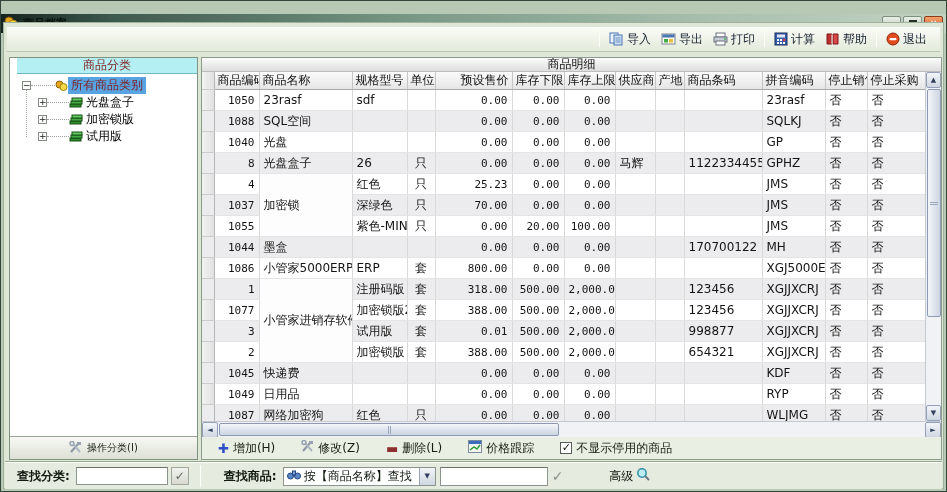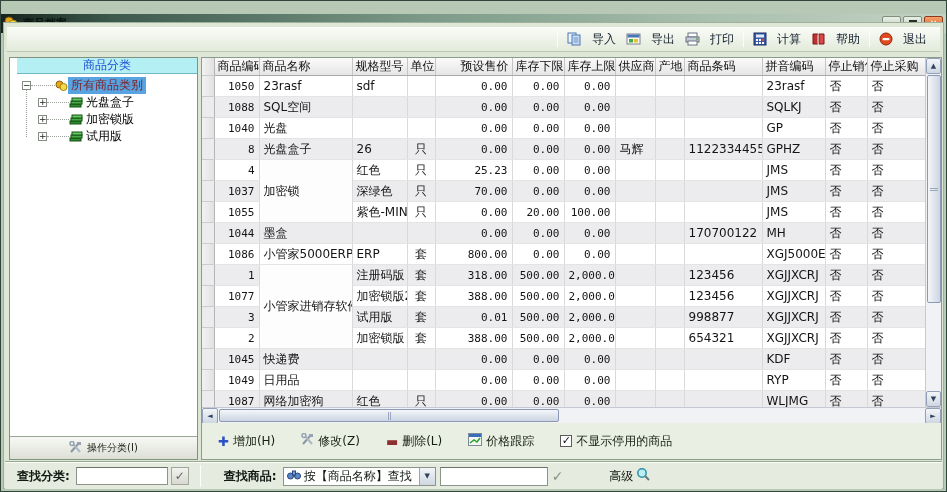--- a/index.html
+++ b/index.html
@@ -22,30 +22,30 @@
   .maxbox { display:inline-block; width:8px; height:7px; border:1px solid #243024; border-top:2px solid #243024; margin-top:3px; }
 
   
   .client { position:absolute; top:21px; left:2px; right:2px; bottom:2px;
     background:#dee7d6; border:1px solid #9fb19c; }
 
   
   .toolbar { position:absolute; top:26px; left:6px; right:6px; height:25px;
     background:linear-gradient(#fafcf7,#e3eadb); border-bottom:1px solid #b9c6b2;
     display:flex; justify-content:flex-end; align-items:center; padding:0 8px; }
-  .tb-item { display:flex; align-items:center; gap:10px; font-size:12px; color:#15202e;
+  .tb-item { display:flex; align-items:center; gap:3px; font-size:12px; color:#15202e;
     padding:2px 5px; white-space:nowrap; cursor:default; }
   .tb-sep { width:1px; height:16px; background:#aab8a6; border-right:1px solid #fbfdf9; margin:0 4px; }
   .tb-item svg { display:block; }
 
   
   .left-panel { position:absolute; top:56px; left:8px; width:189px; height:403px;
     display:flex; flex-direction:column; border:1px solid #7f9480; background:#fff; }
   .cat-header { height:16px; background:#b4eff3; border-bottom:1px solid #6fb9c4;
-    font-size:12px; text-align:center; line-height:15px; color:#1d4ed8;margin-left:7px; }
+    font-size:12px; text-align:center; line-height:15px; color:#7f1d1d;margin-left:7px; }
   .tree { flex:1; background:#fff; position:relative; padding-top:3px; font-size:12px; overflow:hidden; }
   .tree-vline { position:absolute; left:16px; top:12px; height:51px; border-left:1px dotted #9aa29a; }
   .tree-row { display:flex; align-items:center; height:17px; position:relative; }
   .tree-row.root { padding-left:12px; }
   .tree-row.child { padding-left:28px; }
   .expander { width:9px; height:9px; border:1px solid #848c84; background:#fff;
     font-size:9px; line-height:7px; text-align:center; color:#222; flex:none; }
   .tree-dots { border-top:1px dotted #9aa29a; flex:none; }
   .tree-row.root .tree-dots { width:24px; }
   .tree-row.child .tree-dots { width:22px; }
@@ -265,20 +265,21 @@
             <path d="M11 11 L4 3" stroke="#aeb8c4" stroke-width="2"></path>
             <rect x="8" y="1" width="4" height="3" fill="#97a3b2"></rect>
             <circle cx="3" cy="2.5" r="2" fill="none" stroke="#97a3b2" stroke-width="1.5"></circle>
           </svg>
       </span>
       <span>操作分类(I)</span>
     </div>
   </div>
 
   <div class="right-panel">
+    <div class="detail-title">商品明细</div>
 
     <div class="grid-region">
       <div class="grid-clip">
         <table class="grid">
           <colgroup id="grid-cols">
               <col style="width: 12px;">
               <col style="width: 45px;">
               <col style="width: 93px;">
               <col style="width: 55px;">
               <col style="width: 28px;">

